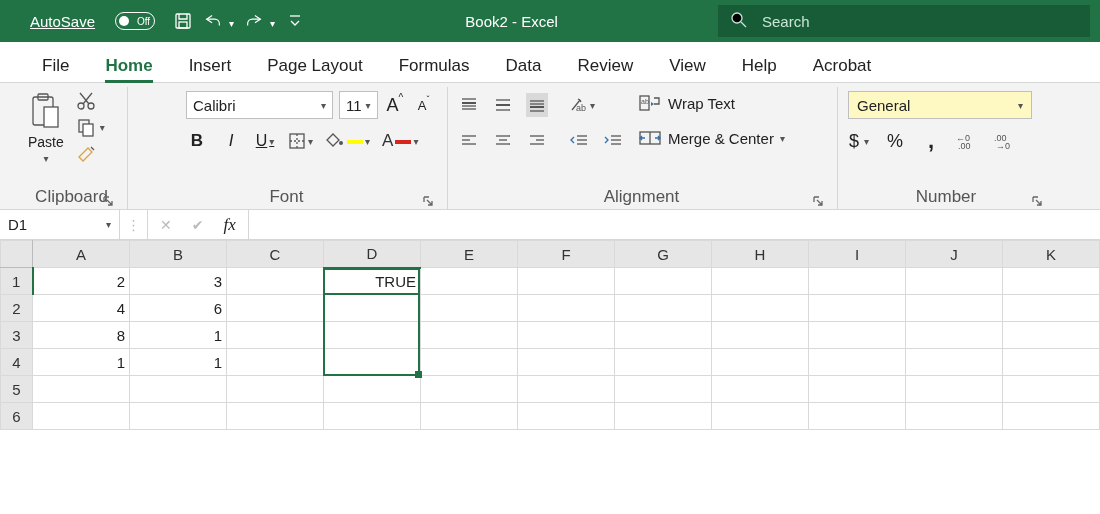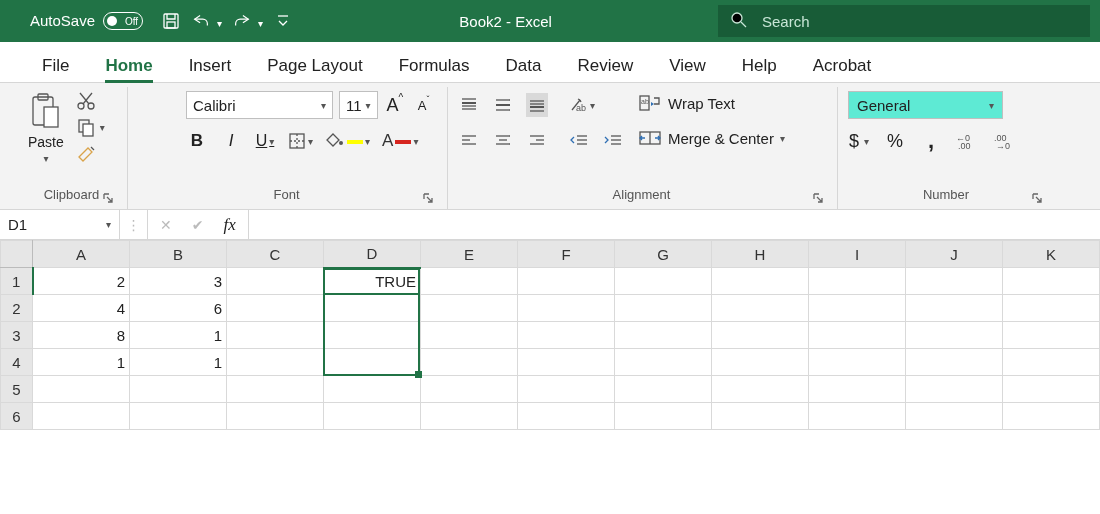--- a/index.html
+++ b/index.html
@@ -1,40 +1,40 @@
 <!DOCTYPE html>
 <html><head>
 <meta charset="utf-8">
 <style>
   * { box-sizing: border-box; }
   html,body { margin:0; padding:0; font-family: "Segoe UI", Arial, sans-serif; font-size:14px; color:#222; background:#fff; width:1100px; height:514px; overflow:hidden;}
   
   .titlebar { height:42px; background:#217346; color:#fff; display:flex; align-items:center; padding:0 10px 0 30px; }
-  .autosave { display:flex; gap:8px; font-size:15px; }
+  .autosave { display:flex; align-items:center; gap:20px; font-size:15px;text-decoration:underline; }
   .toggle { width:40px; height:18px; border:1.5px solid #fff; border-radius:10px; position:relative; display:flex; align-items:center; justify-content:flex-end; padding:0 3px;}
   .toggle-knob { width:10px; height:10px; background:#fff; border-radius:50%; position:absolute; left:3px;}
   .toggle-lbl { font-size:10px; position:absolute; right:4px;}
   .qat { display:flex; align-items:center; gap:10px; margin-left:18px;}
   .qat .ic { width:20px; height:20px; display:flex; align-items:center; justify-content:center;}
   .qat svg { stroke:#fff; fill:none; }
   .chev-d { font-size:10px; color:#fff; margin-left:-4px; margin-top:4px;}
   .title-center { flex:1; text-align:center; font-size:15px;}
   .searchbox { width:372px; height:32px; background:#185c37; display:flex; align-items:center; padding:0 12px; gap:12px;}
   .searchbox input { background:transparent; border:none; color:#c8e6d6; font-size:15px; outline:none; width:100%; }
   .searchbox input::placeholder{ color:#c8e6d6;}
   
   .tabs { height:40px; display:flex; align-items:flex-end; gap:0px; padding-left:24px; background:#fff;}
   .tab { padding:8px 18px 6px 18px; font-size:17px; cursor:pointer; position:relative;}
   .tab.active{ color:#217346; font-weight:600;}
   .tab.active::after{ content:""; position:absolute; left:18px; right:18px; bottom:-1px; height:3.5px; background:#217346;}
   
   .ribbon { height:128px; background:#f3f3f3; border-top:1px solid #d6d6d6; border-bottom:1px solid #d6d6d6; display:flex; padding:4px 0 0 18px; }
   .group { border-right:1px solid #d6d6d6; padding:0 12px 2px 10px; display:flex; flex-direction:column; position:relative; }
   .group-body { flex:1; display:flex;}
-  .group-label { height:20px; text-align:center; font-size:13px; color:#555; position:relative;}
+  .group-label { height:20px; text-align:center; font-size:17px; color:#555; position:relative;}
   .launcher { position:absolute; right:0; bottom:1px; width:14px; height:14px; }
   .launcher svg { stroke:#666;}
   
   .clip-body{ display:flex; align-items:flex-start;}
   .paste-col{display:flex;flex-direction:column;align-items:center; gap:3px; margin-top:4px;}
   .paste-col .lbl{font-size:14px;}
   .clip-tools{display:flex;flex-direction:column; gap:6px; margin-left:12px; margin-top:4px;}
   .tool-row{display:flex; align-items:center; gap:4px;}
   
   .font-body{display:flex;flex-direction:column; gap:10px;margin-left:48px;}
@@ -46,21 +46,21 @@
   .sizebtn{width:26px;height:26px; display:flex;align-items:center;justify-content:center;}
   .font-row2{display:flex; gap:12px; align-items:center;}
   .fbtn{min-width:22px;height:24px; display:flex;align-items:center;justify-content:center; gap:2px;}
   
   .al-body{display:flex;flex-direction:column; gap:12px; margin-top:6px;}
   .al-row{display:flex; gap:12px; align-items:center;}
   .al-body2{display:flex;flex-direction:column; gap:16px; margin:6px 0 0 14px;}
   .wrapbtn,.mergebtn{display:flex;align-items:center;gap:6px;font-size:15px;}
   
   .num-body{display:flex;flex-direction:column; gap:10px; margin-top:4px;}
-  .num-sel{width:155px;height:28px;border:1px solid #bfbfbf;background:#5eead4;display:flex;align-items:center;justify-content:space-between;padding:0 8px;font-size:15px;}
+  .num-sel{width:184px;height:28px;border:1px solid #bfbfbf;background:#fef9c3;display:flex;align-items:center;justify-content:space-between;padding:0 8px;font-size:15px;}
   .num-row2{display:flex; gap:14px; align-items:center;}
   
   .fbar{height:30px;border-bottom:1px solid #d6d6d6; display:flex;align-items:stretch;}
   .namebox{width:120px;border-right:1px solid #d6d6d6; display:flex;align-items:center;justify-content:space-between;padding:0 8px;font-size:15px;}
   .opt{width:28px;border-right:1px solid #d6d6d6;display:flex;align-items:center;justify-content:center;}
   .fx-tools{display:flex;align-items:center;gap:20px;padding:0 12px;border-right:1px solid #d6d6d6;}
   .fx-tools .cancel,.fx-tools .enter{color:#bbb;}
   .fx-lbl{font-style:italic;font-family:"Times New Roman",serif;font-size:17px;}
   .formula{flex:1;display:flex;align-items:center;padding:0 10px;font-size:15px;}
   

